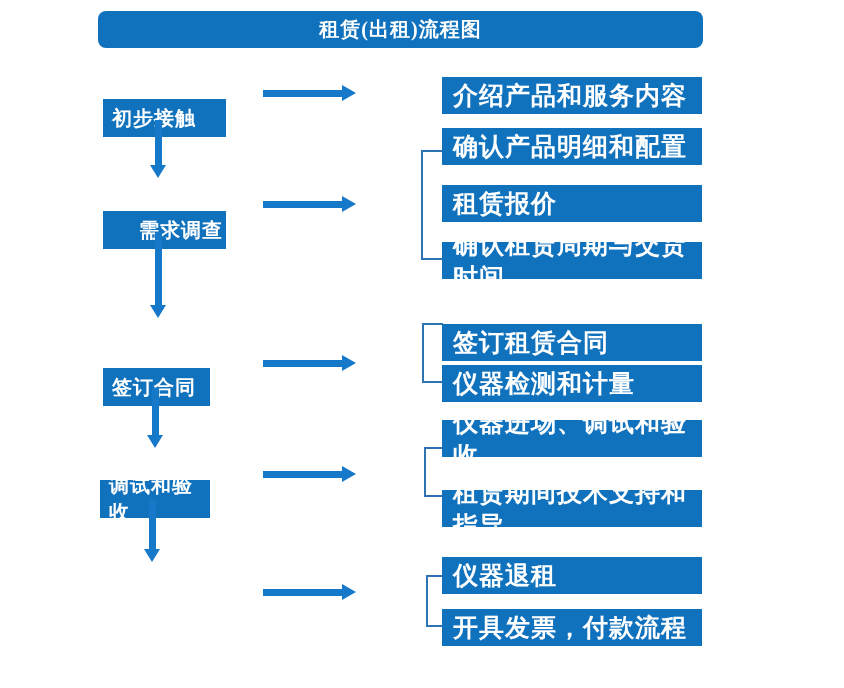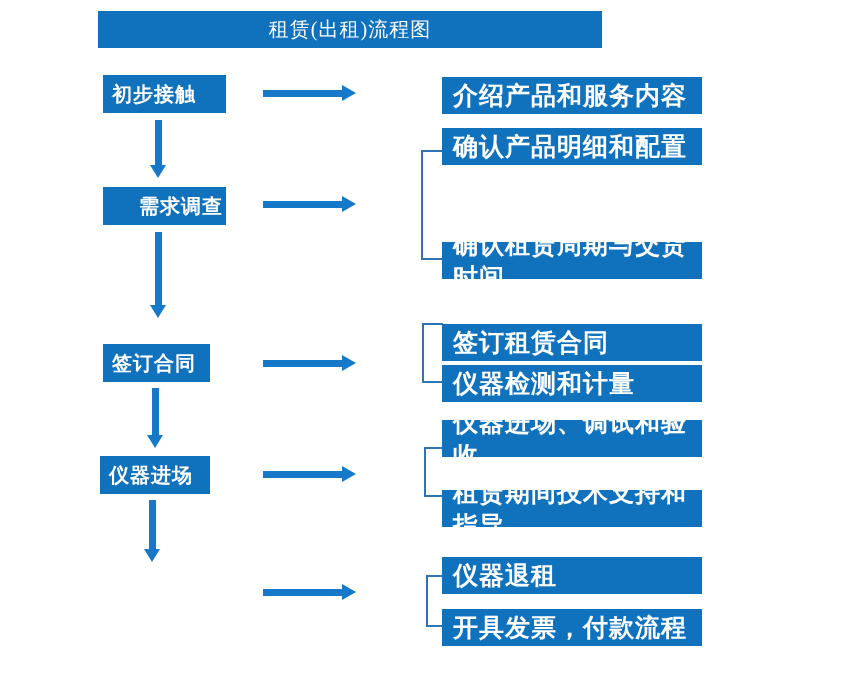--- a/index.html
+++ b/index.html
@@ -11,35 +11,37 @@
   }
   html,body{margin:0;padding:0;background:var(--bg);}
   .canvas{
     position:relative;
     width:844px;height:688px;
     background:var(--bg);
     font-family:"Liberation Serif", serif;
     overflow:hidden;
   }
   .titlebar{
-    position:absolute;left:98px;top:11px;width:504px;height:37px;
+    position:absolute;left:98px;top:11px;width:605px;height:37px;
     background:var(--box-blue);
     color:var(--text);
-    font-size:20px;font-weight:normal;
+    font-size:20px;font-weight:bold;
     display:flex;align-items:center;justify-content:center;
     letter-spacing:1px;
+    border-radius:8px;
   }
   .stepbox{
     position:absolute;
     background:var(--box-blue);
     color:var(--text);
     font-size:20px;font-weight:bold;
     display:flex;align-items:center;
     padding-left:9px;box-sizing:border-box;
     letter-spacing:1px;
+    margin-top:24px;
   }
   .detailbox{
     position:absolute;left:442px;width:260px;height:37px;
     background:var(--box-blue);
     color:var(--text);
     font-size:25px;font-weight:bold;
     display:flex;align-items:center;
     padding-left:11px;box-sizing:border-box;
     letter-spacing:1px;
   }
@@ -77,21 +79,21 @@
 </head>
 <body>
 
 <div class="canvas">
 
   <div class="titlebar">租赁(出租)流程图</div>
 
   <div class="stepbox" style="left:103px;top:75px;width:123px;height:38px;">初步接触</div>
   <div class="stepbox" style="left:103px;top:187px;width:123px;height:38px;padding-left:36px;">需求调查</div>
   <div class="stepbox" style="left:103px;top:344px;width:107px;height:38px;">签订合同</div>
-  <div class="stepbox" style="left:100px;top:456px;width:110px;height:38px;">仪器进场</div>
+  <div class="stepbox" style="left:100px;top:456px;width:110px;height:38px;">调试和验收</div>
 
   <div class="varrow" style="left:150px;top:120px;height:58px;">
     <div class="shaft"></div>
     <div class="head"></div>
   </div>
   <div class="varrow" style="left:150px;top:232px;height:86px;">
     <div class="shaft"></div>
     <div class="head"></div>
   </div>
   <div class="varrow" style="left:147px;top:388px;height:60px;">
@@ -125,20 +127,21 @@
   </div>
 
   <div class="bracket" style="left:421px;top:150px;height:110px;"></div>
   <div class="bracket" style="left:422px;top:323px;height:60px;"></div>
   <div class="bracket" style="left:424px;top:447px;height:50px;"></div>
   <div class="bracket" style="left:426px;top:575px;height:52px;"></div>
 
   <div class="detailbox" style="top:77px;">介绍产品和服务内容</div>
 
   <div class="detailbox" style="top:128px;">确认产品明细和配置</div>
+  <div class="detailbox" style="top:185px;">租赁报价</div>
   <div class="detailbox" style="top:242px;">确认租赁周期与交货时间</div>
 
   <div class="detailbox" style="top:324px;">签订租赁合同</div>
   <div class="detailbox" style="top:365px;text-align:right;">仪器检测和计量</div>
 
   <div class="detailbox" style="top:420px;">仪器进场、调试和验收</div>
   <div class="detailbox" style="top:490px;">租赁期间技术支持和指导</div>
 
   <div class="detailbox" style="top:557px;">仪器退租</div>
   <div class="detailbox" style="top:609px;">开具发票，付款流程</div>

